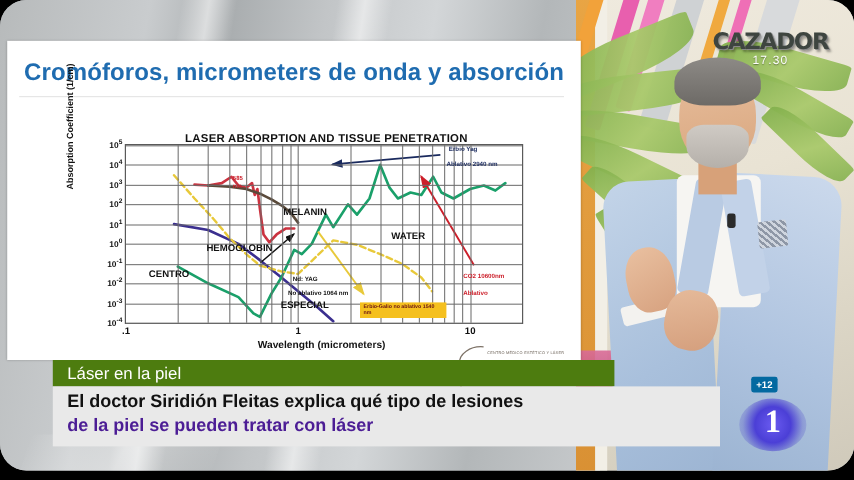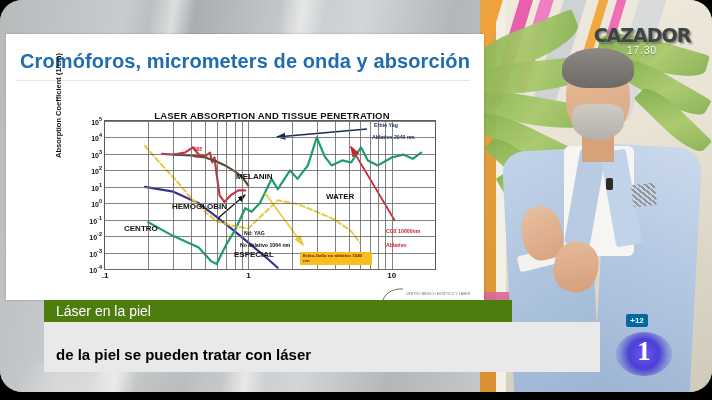--- a/index.html
+++ b/index.html
@@ -103,21 +103,21 @@
   .cemel-name{position:absolute;left:30px;top:14px;font-family:"Liberation Serif",serif;font-size:13px;
     letter-spacing:1.5px;color:#5d544b;}
   .cemel-sub{position:absolute;left:32px;top:30px;font-size:3.4px;white-space:nowrap;}
   .cemel-url{position:absolute;left:38px;top:38px;font-size:3.2px;white-space:nowrap;}
 
   
   .lt-kicker{position:absolute;left:44px;top:300px;width:468px;height:22px;background:#4d7c0f;}
   .lt-kicker span{position:absolute;left:12px;top:3px;font-size:14px;color:#fff;}
   .lt-body{position:absolute;left:44px;top:322px;width:556px;height:50px;background:#e9e9e9;}
   .lt-body .l1{position:absolute;left:12px;top:4px;font-size:15px;font-weight:bold;color:#111;}
-  .lt-body .l2{position:absolute;left:12px;top:24px;font-size:15px;font-weight:bold;color:#000000;}
+  .lt-body .l2{position:absolute;left:12px;top:24px;font-size:15px;font-weight:bold;color:#4c1d95;}
 
   
   .promo{position:absolute;left:578px;top:26px;width:128px;height:52px;text-align:center;}
   .promo-title{font-family:"DejaVu Sans",sans-serif;font-weight:bold;font-size:19px;letter-spacing:-1px;
     color:#3e4540;text-shadow:1px 1px 0 #888,2px 2px 2px rgba(0,0,0,.35);line-height:1;}
   .promo-sub{font-size:9px;color:#fff;letter-spacing:1.2px;margin-top:2px;text-shadow:0 1px 1px rgba(0,0,0,.4);}
   .promo-time{font-size:10px;color:#fff;letter-spacing:1px;text-shadow:0 1px 1px rgba(0,0,0,.4);}
 
   
   .rating{position:absolute;left:626px;top:314px;width:22px;height:13px;background:#0369a1;
@@ -187,20 +187,21 @@
     <div class="promo-time">17.30</div>
   </div>
 
   <div class="slide">
     <div class="slide-title">Cromóforos, micrometers de onda y absorción</div>
     <div class="slide-rule"></div>
 
     <div class="chart-wrap">
       <div class="chart-title">LASER ABSORPTION AND TISSUE PENETRATION</div>
       <div class="ylabel">Absorption Coefficient (1/cm)</div>
+      <div class="xlabel">Wavelength (micrometers)</div>
 
       <div class="plot" id="plot">
         <svg id="curves" width="330" height="148" viewBox="0 0 330 148" style="position:absolute;left:0;top:0">
             <path d="M57.1,32.9 L68.4,33.6 L79.8,31.6 L87.9,26.3 L90.8,30.0 L93.7,33.6 L100.2,35.4 L105.0,31.6 L107.3,41.5 L109.5,36.5 L111.6,53.0 L114.6,74.4 L119.4,80.9 L125.5,74.4 L133.3,69.4 L140.2,69.4" fill="none" stroke="#cc3340" stroke-width="2.2" stroke-linejoin="round" stroke-linecap="round"></path>
             <path d="M68.4,33.6 L86.3,34.5 L100.2,36.5 L111.6,40.4 L121.2,45.1 L129.5,50.1 L136.9,55.9 L143.4,64.5" fill="none" stroke="#5a4a3a" stroke-width="2.2" stroke-linejoin="round" stroke-linecap="round"></path>
             <path d="M40.0,65.8 L68.4,70.7 L93.7,82.2 L111.6,95.8 L129.5,110.2 L143.4,121.7 L159.8,135.2 L172.7,146.7" fill="none" stroke="#3b2f8f" stroke-width="2.2" stroke-linejoin="round" stroke-linecap="round"></path>
             <path d="M43.2,101.2 L68.4,115.1 L93.7,126.6 L106.2,140.2 L111.6,143.0 L121.2,123.7 L129.5,110.2 L140.2,87.2 L146.5,90.8 L154.8,82.2 L166.6,57.9 L172.7,68.3 L185.0,49.3 L192.5,57.9 L202.9,44.4 L211.8,16.4 L219.6,35.4 L226.6,44.4 L237.1,39.4 L246.1,41.5 L256.0,26.3 L262.8,39.4 L272.9,44.4 L286.8,36.5 L298.2,33.6 L307.8,37.8 L316.1,31.6" fill="none" stroke="#1aa06a" stroke-width="2.2" stroke-linejoin="round" stroke-linecap="round"></path>
             <path d="M40.0,25.0 L57.1,44.4 L72.4,60.8 L86.3,77.3 L100.2,90.8 L111.6,100.3 L129.5,105.2 L143.4,107.3 L172.7,79.3 L192.5,83.0 L211.8,90.8 L229.8,98.7 L246.1,110.2 L255.0,121.7" fill="none" stroke="#e8c93a" stroke-width="2" stroke-linejoin="round" stroke-linecap="round" stroke-dasharray="5,3"></path>
           </svg>
 
@@ -293,20 +294,21 @@
       <div class="cemel-name">CEMEL</div>
       <div class="cemel-sub">Dr. Siridión Fleitas Barragán</div>
       <div class="cemel-url">www.cemel.es</div>
     </div>
   </div>
 
   <div class="lt-kicker">
     <span>Láser en la piel</span>
   </div>
   <div class="lt-body">
+    <div class="l1">El doctor Siridión Fleitas explica qué tipo de lesiones</div>
     <div class="l2">de la piel se pueden tratar con láser</div>
   </div>
 
   <div class="rating">+12</div>
   <div class="chbug">
     <span>1</span>
   </div>
 </div>
 
 </body></html>

